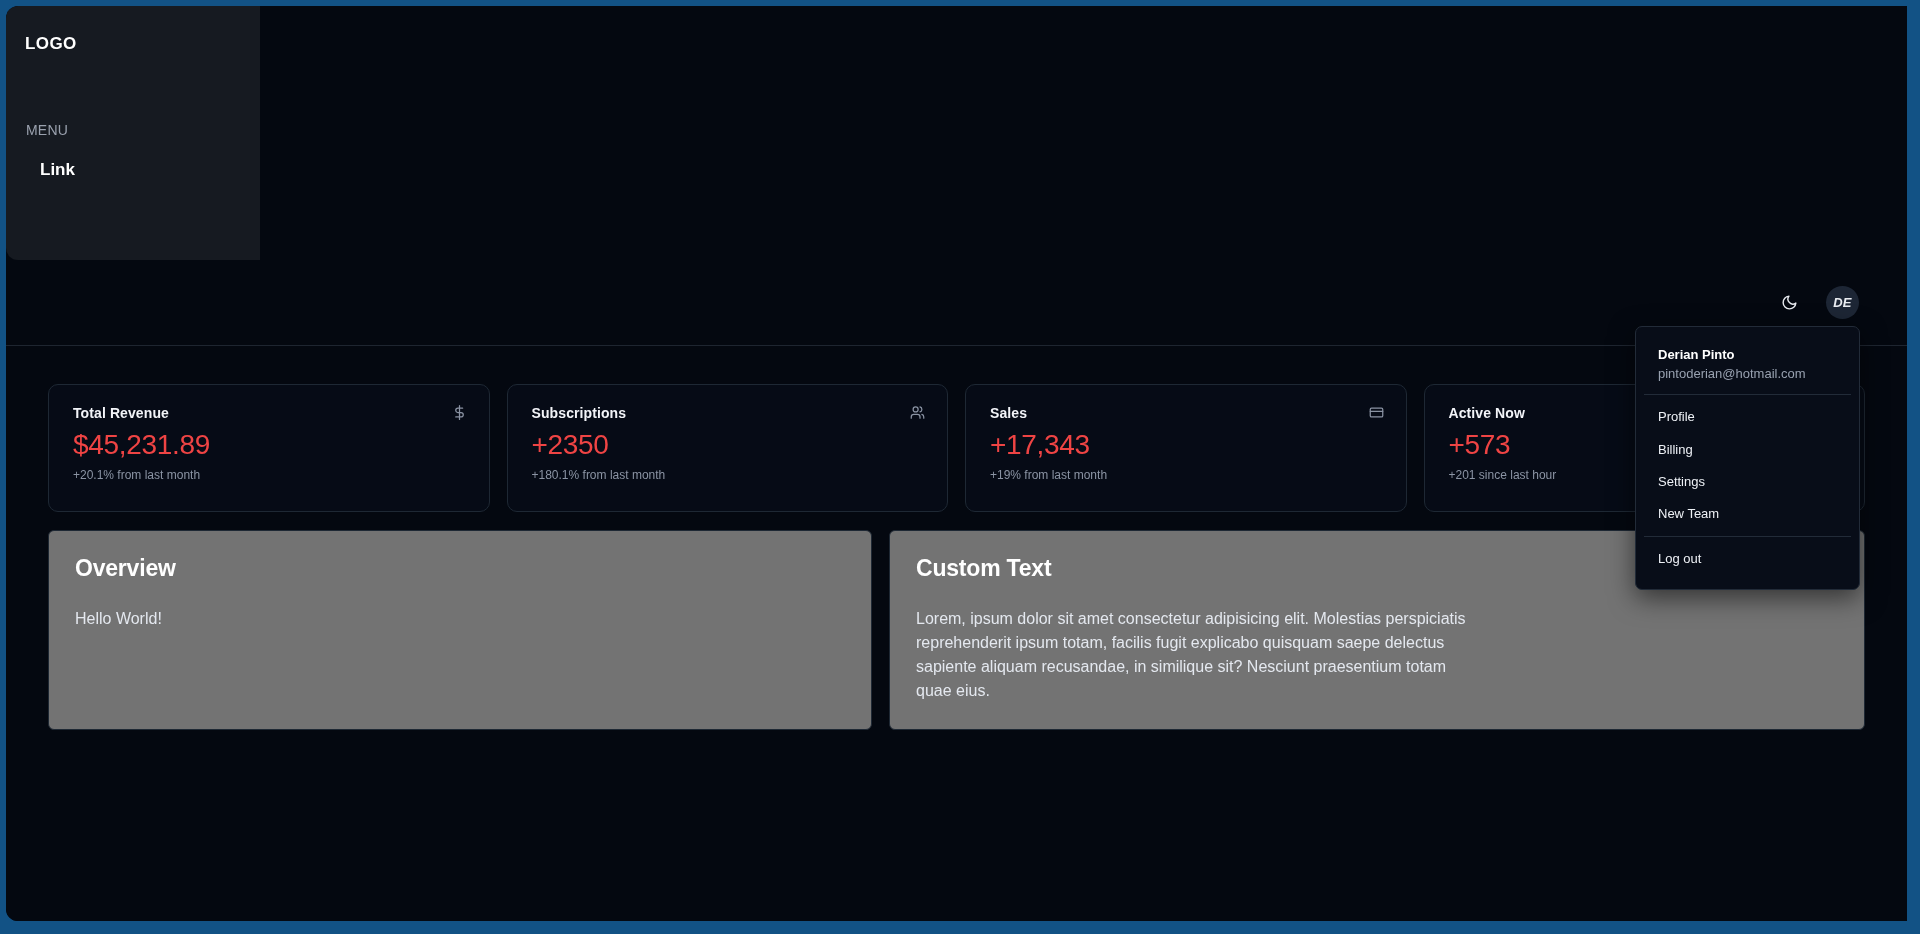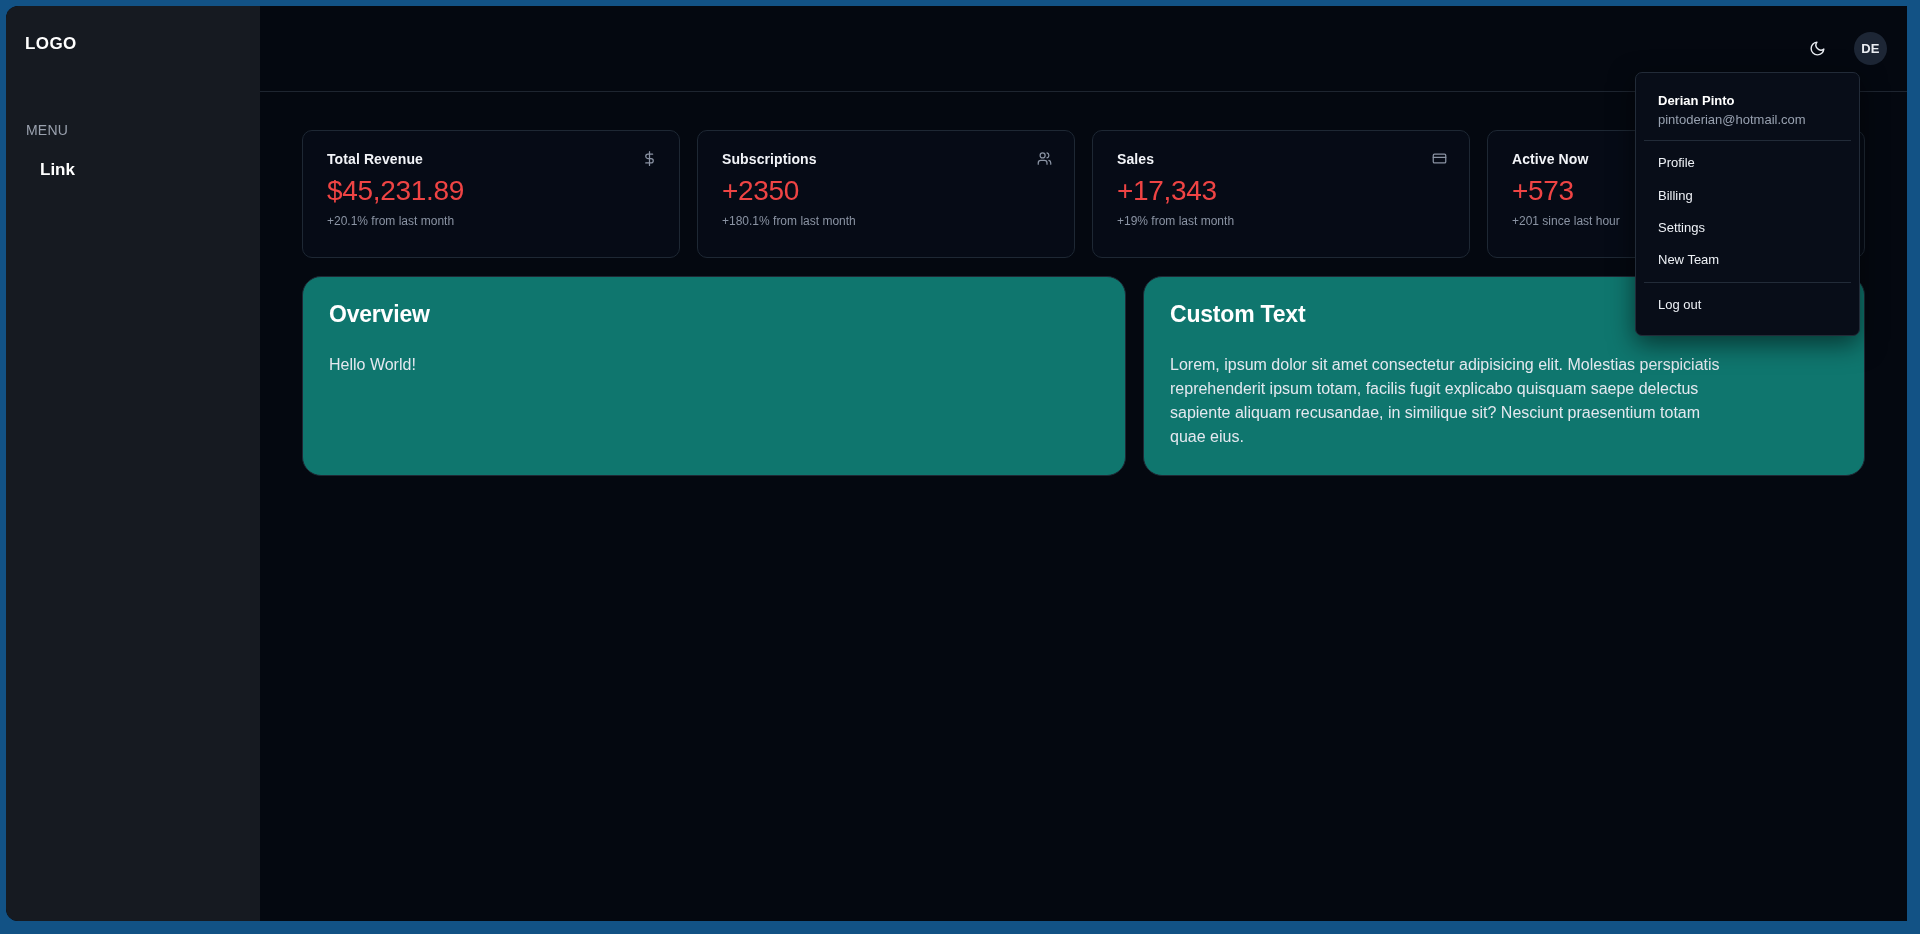--- a/index.html
+++ b/index.html
@@ -23,20 +23,21 @@
   }
 
   #app {
     position: relative;
     width: 100%;
     height: 100%;
     background: #040810;
     border-radius: 12px 0 0 12px;
     overflow: hidden;
     display: flex;
+    flex-direction: column;
   }
 
   
   #sidebar {
     width: 254px;
     flex: 0 0 254px;
     background: #161a21;
     border-radius: 12px 0 0 12px;
     padding: 0;
     position: relative;
@@ -79,22 +80,23 @@
     min-width: 0;
   }
 
   
   #header {
     height: 86px;
     border-bottom: 1px solid #1e2530;
     display: flex;
     align-items: center;
     justify-content: flex-end;
-    padding-right: 20px;
+    padding-right: 48px;
     gap: 22px;
+    font-style: italic;
   }
   #theme-toggle {
     width: 30px; height: 30px;
     display: flex; align-items: center; justify-content: center;
     cursor: pointer;
     color: #e9ecf1;
   }
   #avatar {
     width: 33px; height: 33px;
     border-radius: 50%;
@@ -151,23 +153,23 @@
     margin-top: 7px;
   }
 
   
   #panels-row {
     display: flex;
     gap: 17px;
     margin-top: 18px;
   }
   .panel {
-    background: #0f766e;
+    background: #737373;
     border: 1px solid #1e2834;
-    border-radius: 19px;
+    border-radius: 6px;
     padding: 24px 26px 26px 26px;
     min-height: 196px;
   }
   #panel-overview { flex: 0 0 824px; }
   #panel-custom   { flex: 1 1 auto; min-width: 0; }
   .panel-title {
     font-size: 23px;
     font-weight: bold;
     color: #ffffff;
     letter-spacing: -0.2px;

